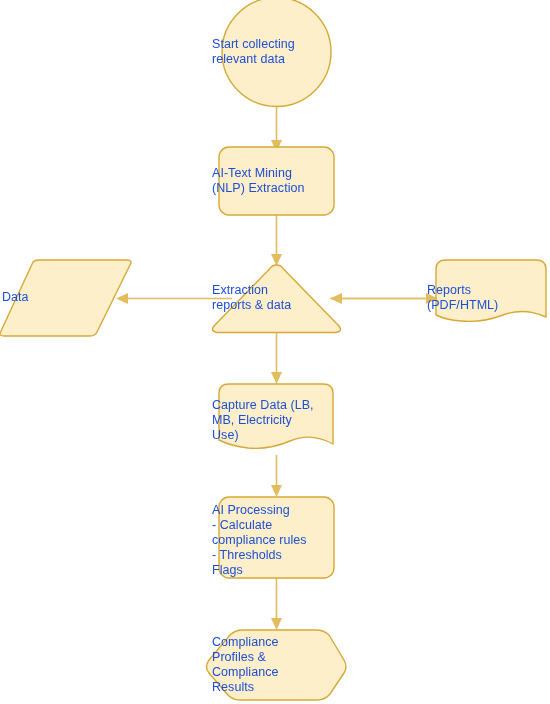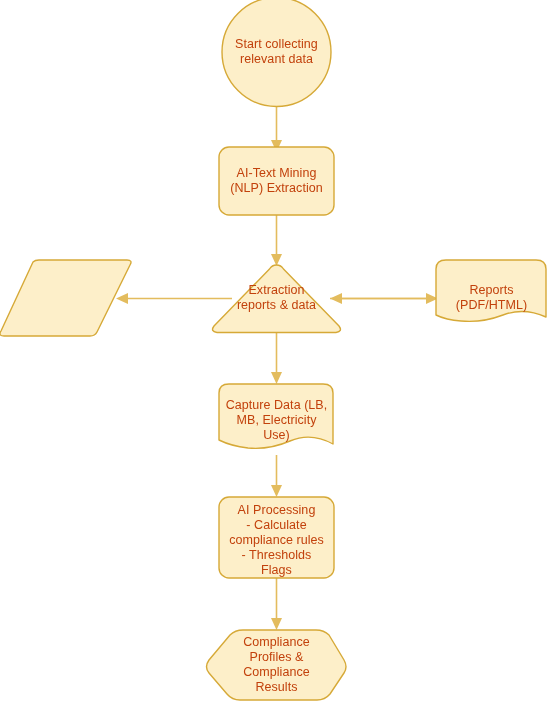--- a/index.html
+++ b/index.html
@@ -36,22 +36,21 @@
     stroke: #e3bc5e;
     stroke-width: 1.6;
     fill: none;
   }
   .connector-head {
     fill: #e3bc5e;
     stroke: none;
   }
   .node-label {
     position: absolute;
-    text-align: center;
-    color: #c2410c;
+    color: #1d4ed8;
     font-family: "Liberation Sans", sans-serif;
     font-size: 12.5px;
     line-height: 15px;
     letter-spacing: 0.05px;
     white-space: pre-line;
     pointer-events: none;
   }
 </style>
 </head>
 <body>
@@ -163,20 +162,21 @@
 
   <div class="node-label" style="left:212px; top:37px; width:129px;">Start collecting
 relevant data</div>
 
   <div class="node-label" style="left:212px; top:283px; width:129px;">Extraction
 reports &amp; data</div>
 
   <div class="node-label" style="left:212px; top:166px; width:129px;">AI-Text Mining
 (NLP) Extraction</div>
 
+  <div class="node-label" style="left:2px; top:290px; width:129px;">Data</div>
 
   <div class="node-label" style="left:427px; top:283px; width:129px;">Reports
 (PDF/HTML)</div>
 
   <div class="node-label" style="left:212px; top:503px; width:129px;">AI Processing
 - Calculate
 compliance rules
 - Thresholds
 Flags</div>
 

